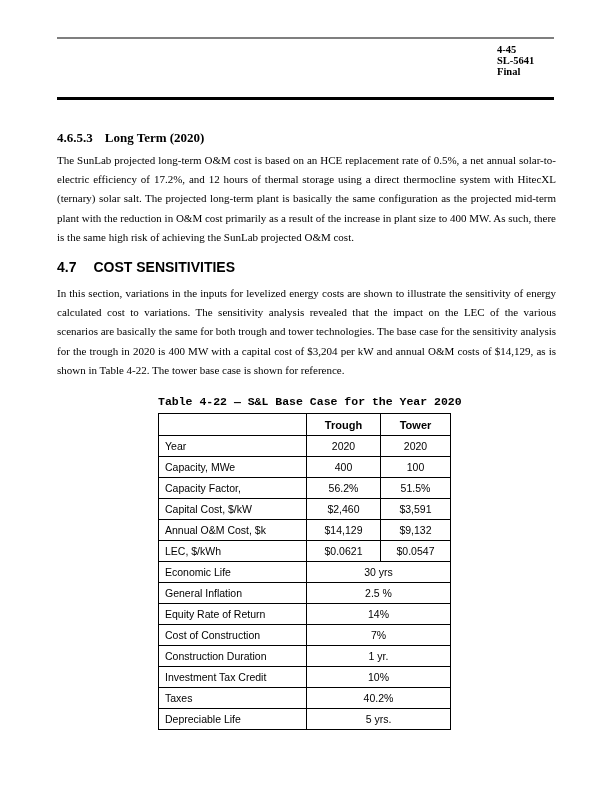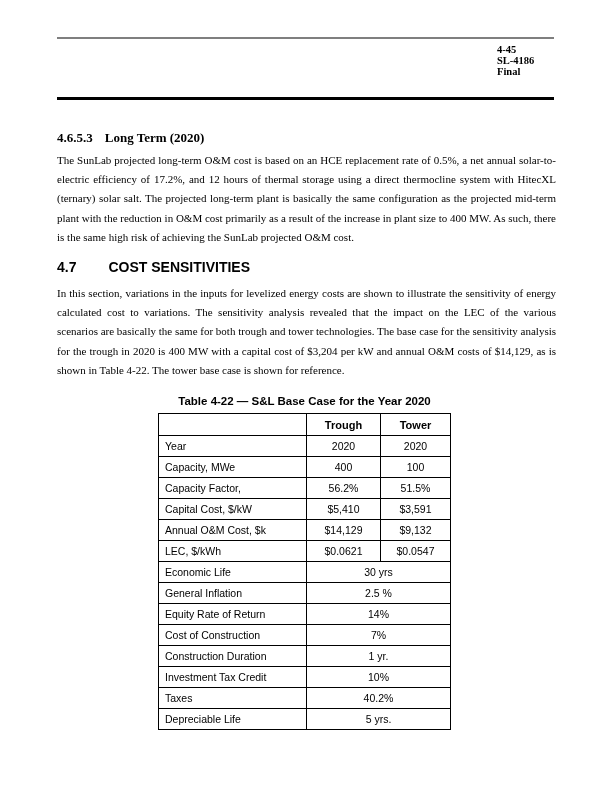--- a/index.html
+++ b/index.html
@@ -24,33 +24,33 @@
     font-family:"Liberation Serif", serif; font-weight:bold; font-size:13px;
     white-space:nowrap;
   }
   .h-serif .h-title { margin-left:12px; }
 
   .h-sans {
     position:absolute; left:57px; top:259px;
     font-family:"Liberation Sans", sans-serif; font-weight:bold; font-size:14px;
     white-space:nowrap;
   }
-  .h-sans .h-title { margin-left:32px; }
+  .h-sans .h-title { margin-left:17px; }
 
   .body-para {
     position:absolute; left:57px; width:499px; margin:0;
     font-family:"Liberation Serif", serif; font-size:11px; line-height:19.2px;
     text-align:justify;
   }
   .para-1 { top:151px; }
   .para-2 { top:284px; }
 
   .table-title {
     position:absolute; left:158px; top:395px; width:293px;
-    text-align:center; font-family:Liberation Sans, sans-serif;
+    text-align:center; font-family:Liberation Mono, monospace;
     font-weight:bold; font-size:11.5px; white-space:nowrap;
   }
 
   .data-table {
     position:absolute; left:158px; top:413px; width:292px;
     border-collapse:collapse; table-layout:fixed;
     font-family:"Liberation Sans", sans-serif; font-size:10.5px; color:#000;
   }
   .data-table th, .data-table td {
     border:1px solid #000; height:20px; padding:0 0 0 0;
@@ -62,21 +62,21 @@
 </style>
 </head>
 <body>
 
 <div class="page">
 
   <div class="rule rule-thin"></div>
 
   <div class="header-block">
     <div>4-45</div>
-    <div>SL-4186</div>
+    <div>SL-5641</div>
     <div>Final</div>
   </div>
 
   <div class="rule rule-thick"></div>
 
   <div class="h-serif">
     <span class="h-num">4.6.5.3</span><span class="h-title">Long Term (2020)</span>
   </div>
 
   <p class="body-para para-1">The SunLab projected long-term O&amp;M cost is based on an HCE replacement rate of 0.5%, a net annual solar-to-electric efficiency of 17.2%, and 12 hours of thermal storage using a direct thermocline system with HitecXL (ternary) solar salt. The projected long-term plant is basically the same configuration as the projected mid-term plant with the reduction in O&amp;M cost primarily as a result of the increase in plant size to 400 MW. As such, there is the same high risk of achieving the SunLab projected O&amp;M cost.</p>
@@ -111,21 +111,21 @@
         <td class="val">400</td>
         <td class="val">100</td>
       </tr>
       <tr>
         <td class="label">Capacity Factor,</td>
         <td class="val">56.2%</td>
         <td class="val">51.5%</td>
       </tr>
       <tr>
         <td class="label">Capital Cost, $/kW</td>
-        <td class="val">$5,410</td>
+        <td class="val">$2,460</td>
         <td class="val">$3,591</td>
       </tr>
       <tr>
         <td class="label">Annual O&amp;M Cost, $k</td>
         <td class="val">$14,129</td>
         <td class="val">$9,132</td>
       </tr>
       <tr>
         <td class="label">LEC, $/kWh</td>
         <td class="val">$0.0621</td>

